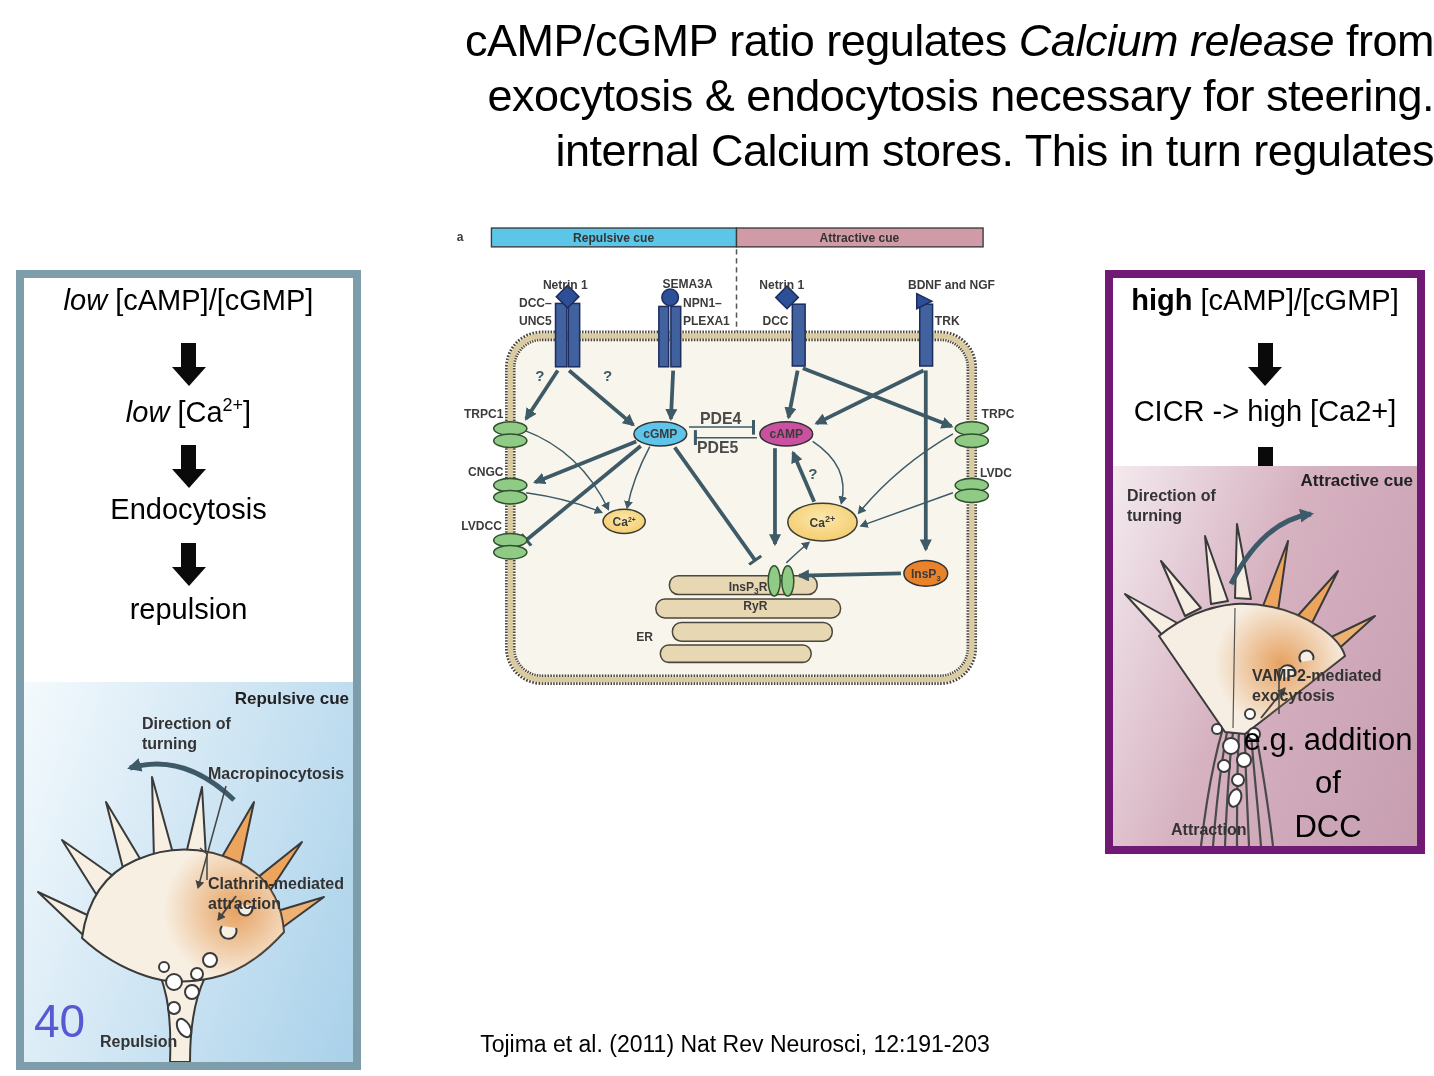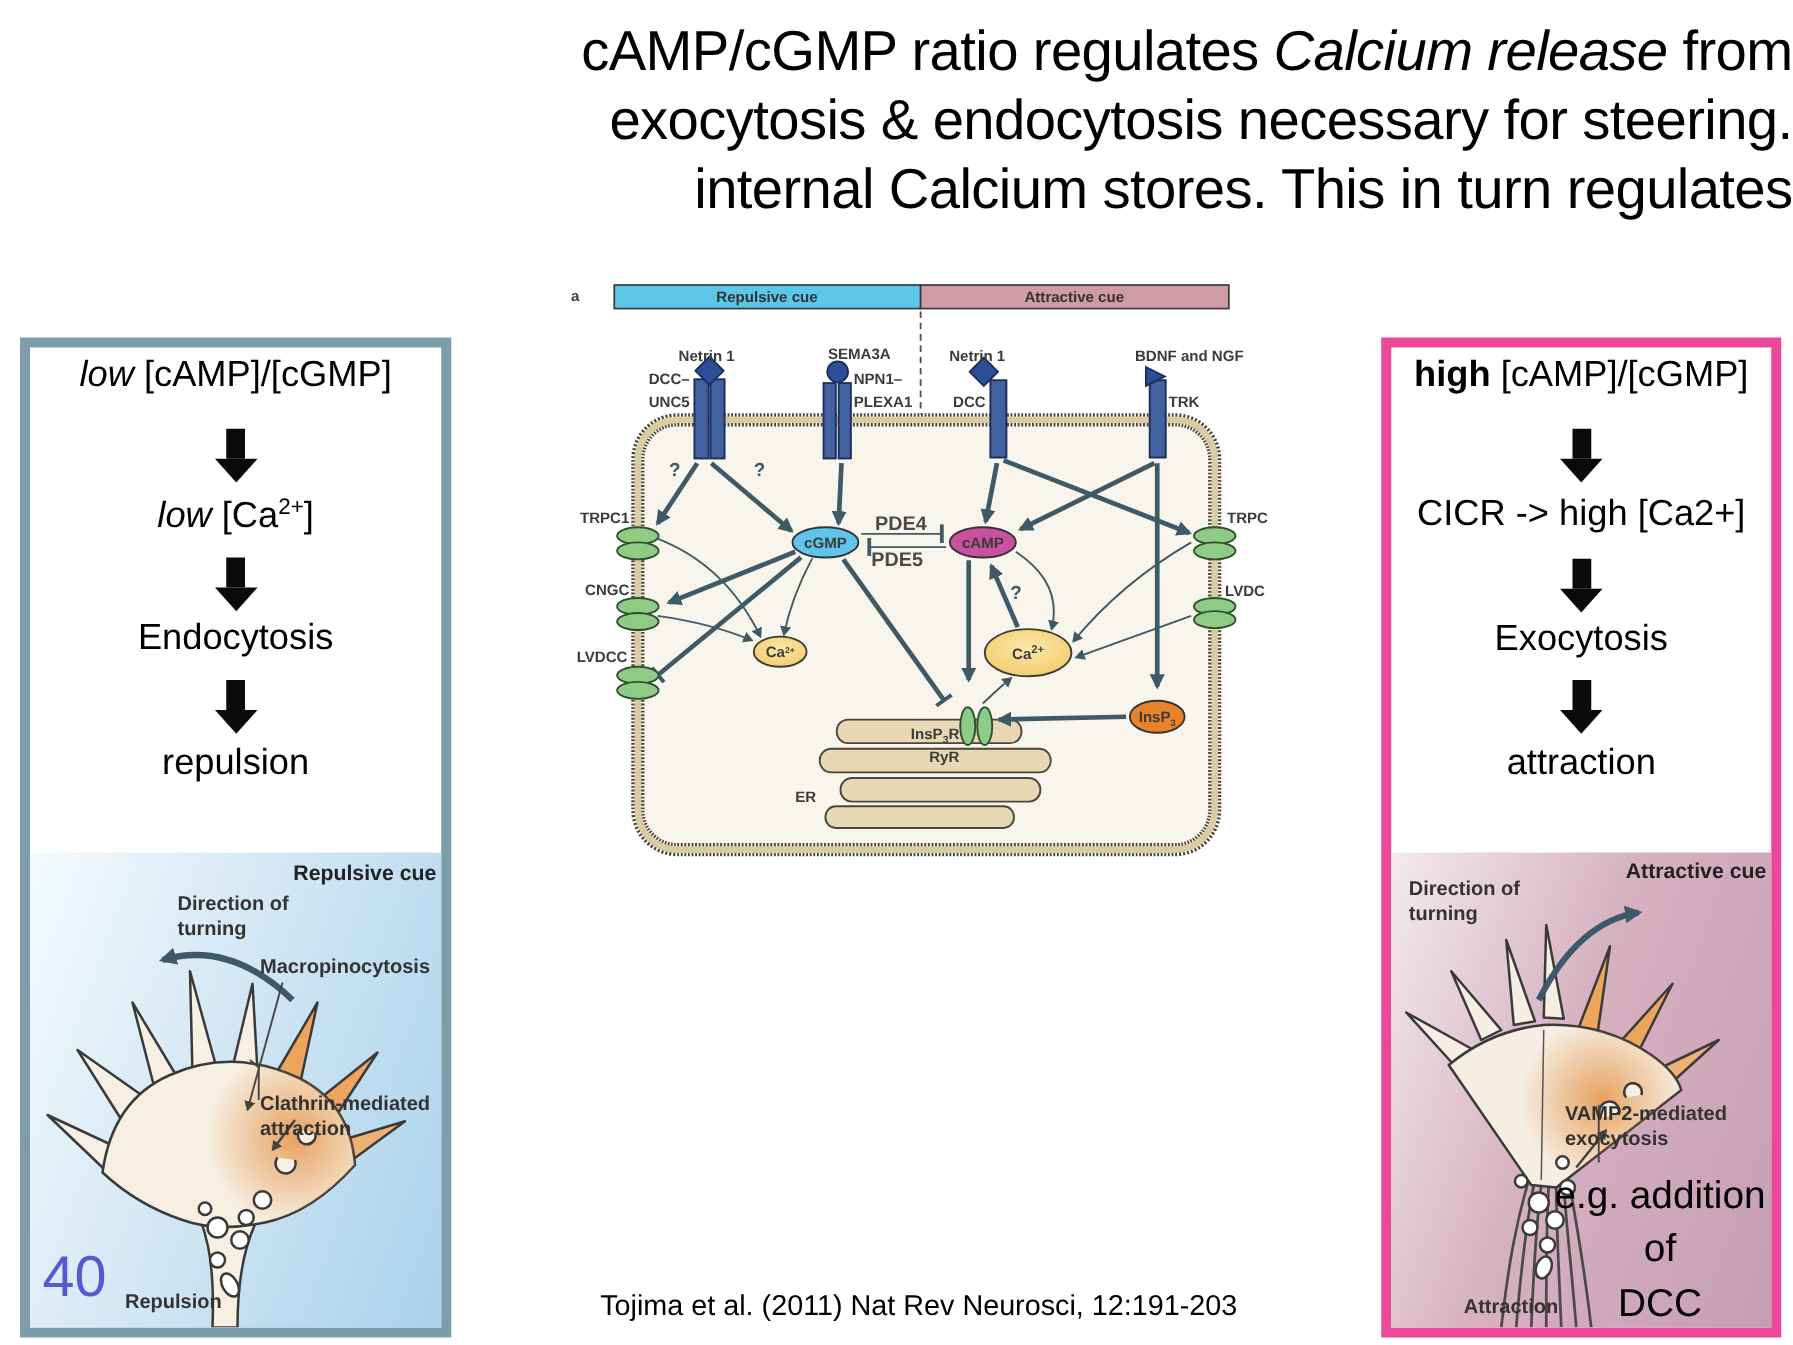--- a/index.html
+++ b/index.html
@@ -13,21 +13,21 @@
   .figure-svg{position:absolute;left:360px;top:225px;}
   svg text{font-family:"Liberation Sans",sans-serif;font-weight:600;font-size:16px;fill:#3b3b3b;}
   .ar5{stroke:#3d5a66;stroke-width:5;fill:none;}
   .ar2{stroke:#3d5a66;stroke-width:2;fill:none;}
   .qm{font-size:20px;font-weight:700;fill:#3d5a66;}
   .pde{font-size:21px;font-weight:700;fill:#4a4a4a;}
   .bar-label{font-size:16px;font-weight:600;fill:#333;}
   
   .panel{position:absolute;top:270px;background:#fff;box-sizing:border-box;z-index:5;}
   .panel.left{left:16px;width:345px;height:800px;border:8px solid #7d9dab;}
-  .panel.right{left:1105px;width:320px;height:800px;border:8px solid #ec4899;}
+  .panel.right{left:1105px;width:320px;height:584px;border:8px solid #701a75;}
   .flow{position:absolute;left:0;right:0;top:0;display:flex;flex-direction:column;align-items:center;}
   .step{font-size:29px;line-height:1.15;text-align:center;}
   .step sup{font-size:62%;}
   .flow-arrow{position:relative;width:15px;height:24px;background:#0a0a0a;}
   .flow-arrow::after{content:"";position:absolute;left:50%;top:100%;transform:translateX(-50%);
       border:17px solid transparent;border-bottom:0;border-top:19px solid #0a0a0a;}
   .mt6{margin-top:6px;} .mt16{margin-top:16px;}
   .mt18{margin-top:18px;}.mt24{margin-top:24px;}
   .mt26{margin-top:26px;}.mt28{margin-top:28px;}
   .panel-img{position:absolute;left:0;right:0;bottom:0;height:380px;overflow:hidden;}

